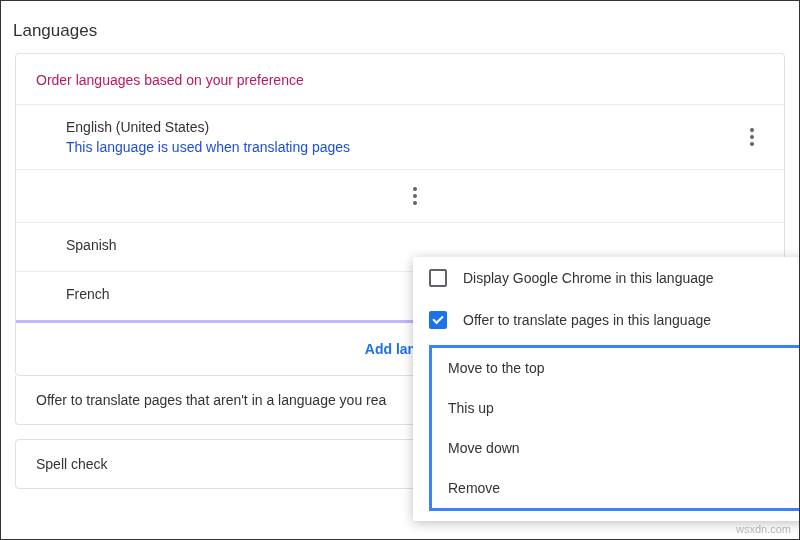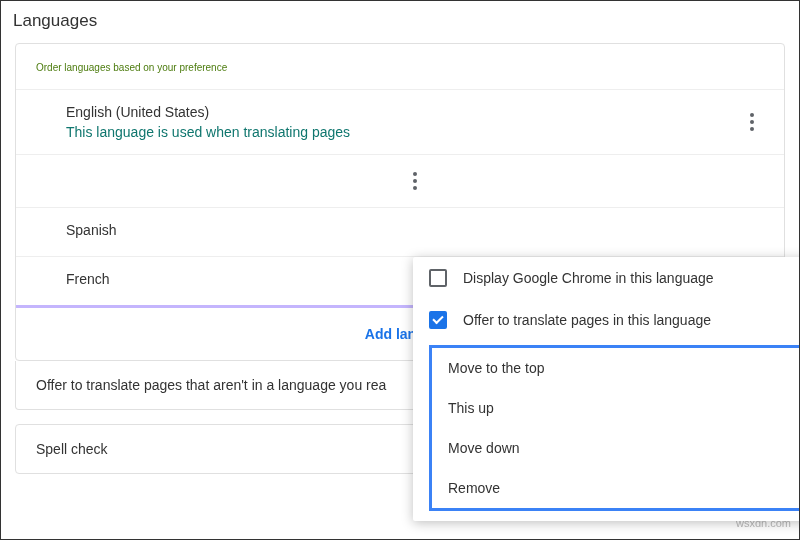--- a/index.html
+++ b/index.html
@@ -14,50 +14,51 @@
       background: #fff;
       border: 1px solid #333;
       position: relative;
       overflow: hidden;
     }
     .page-title {
       font-size: 17px;
       color: #333;
       padding: 10px 12px 12px;
       font-weight: 400;
+      margin-top: 10px;
     }
     .card {
       margin: 0 14px;
       border: 1px solid #e0e0e0;
       border-radius: 4px;
       background: #fff;
     }
     .card-header {
       padding: 18px 20px 16px;
-      font-size: 10px;
-      color: #4d7c0f;
+      font-size: 14px;
+      color: #be185d;
     }
     .lang-row {
       padding: 14px 20px 14px 50px;
       border-top: 1px solid #eee;
       display: flex;
       justify-content: center;
       align-items: center;
     }
     .lang-info {
       flex: 1;
     }
     .lang-name {
       font-size: 14px;
       color: #333;
       margin-bottom: 4px;
     }
     .lang-sub {
       font-size: 14px;
-      color: #0f766e;
+      color: #1d4ed8;
     }
     .lang-sub.green {
       color: #1e8e3e;
     }
     .kebab {
       width: 24px;
       height: 24px;
       display: flex;
       flex-direction: column;
       align-items: center;
@@ -140,21 +141,21 @@
       margin: 4px 10px 10px 16px;
     }
     .menu-item {
       padding: 12px 16px;
       font-size: 14px;
       color: #333;
       cursor: pointer;
     }
     .watermark {
       position: absolute;
-      bottom: 10px;
+      bottom: 4px;
       right: 8px;
       font-size: 11px;
       color: #bbb;
     }
   </style>
 </head>
 <body>
 
 <div class="page-title">Languages</div>
 

